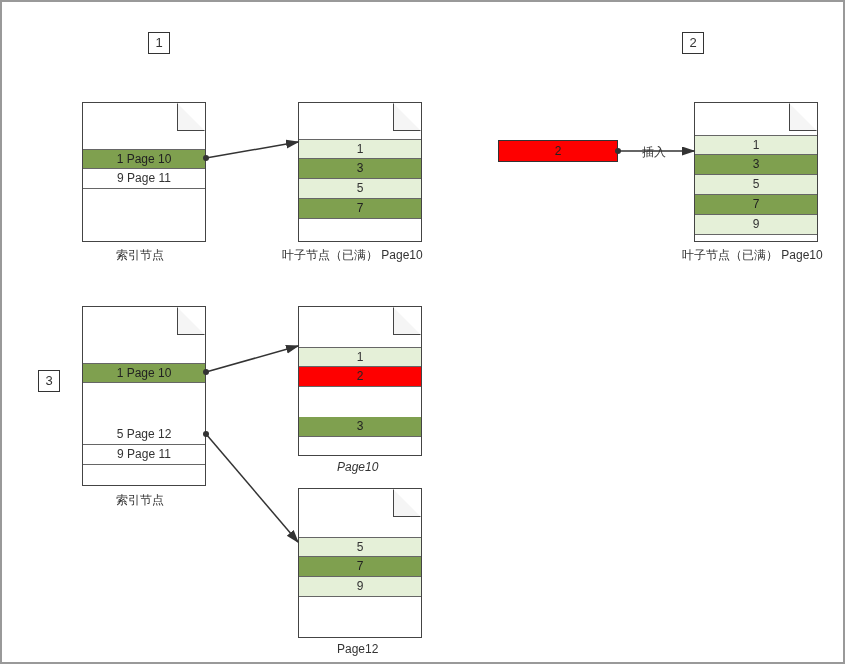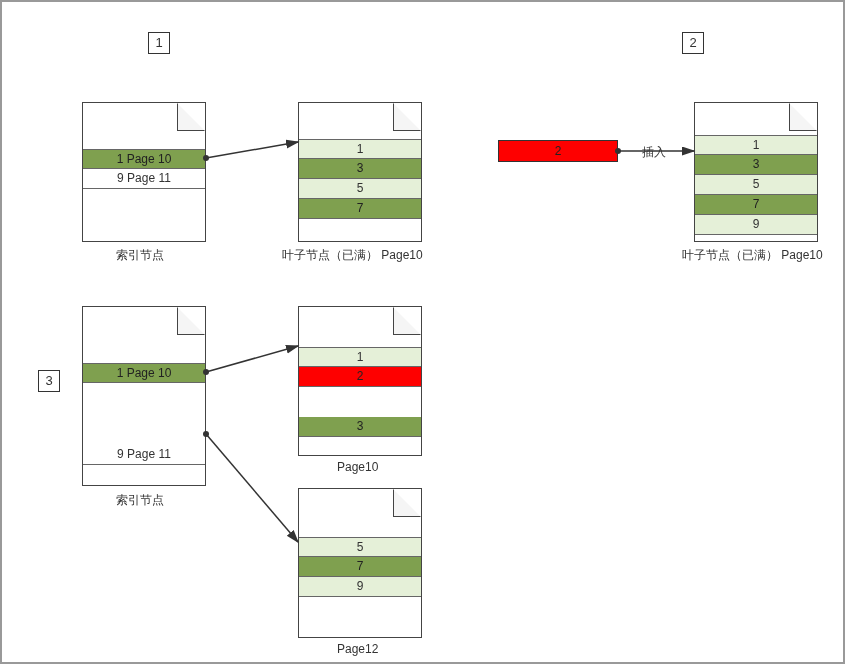--- a/index.html
+++ b/index.html
@@ -112,31 +112,32 @@
     <div class="row c-dark" style="top:52px;">3</div>
     <div class="row c-light" style="top:72px;">5</div>
     <div class="row c-dark" style="top:92px;">7</div>
     <div class="row c-light" style="top:112px;">9</div>
   </div>
   <div class="caption" style="left:680px; top:245px;">叶子节点（已满） Page10</div>
 
   <div class="doc" style="left:80px; top:304px; width:124px; height:180px;">
     <div class="fold-inner"></div>
     <div class="row c-dark" style="top:56px;">1 Page 10</div>
+    <div class="row c-white" style="top:118px;">5 Page 12</div>
     <div class="row c-white" style="top:138px;">9 Page 11</div>
   </div>
   <div class="caption" style="left:114px; top:490px;">索引节点</div>
 
   <div class="doc" style="left:296px; top:304px; width:124px; height:150px;">
     <div class="fold-inner"></div>
     <div class="row c-light" style="top:40px;">1</div>
     <div class="row c-red" style="top:60px;">2</div>
     <div class="row c-dark" style="top:110px;">3</div>
   </div>
-  <div class="caption" style="left:335px; top:458px;">Page10</div>
+  <div class="caption" style="left:335px; top:458px;font-style:italic;">Page10</div>
 
   <div class="doc" style="left:296px; top:486px; width:124px; height:150px;">
     <div class="fold-inner"></div>
     <div class="row c-light" style="top:48px;">5</div>
     <div class="row c-dark" style="top:68px;">7</div>
     <div class="row c-light" style="top:88px;">9</div>
   </div>
   <div class="caption" style="left:335px; top:640px;text-align:center;">Page12</div>
 
   <svg class="arrows">

